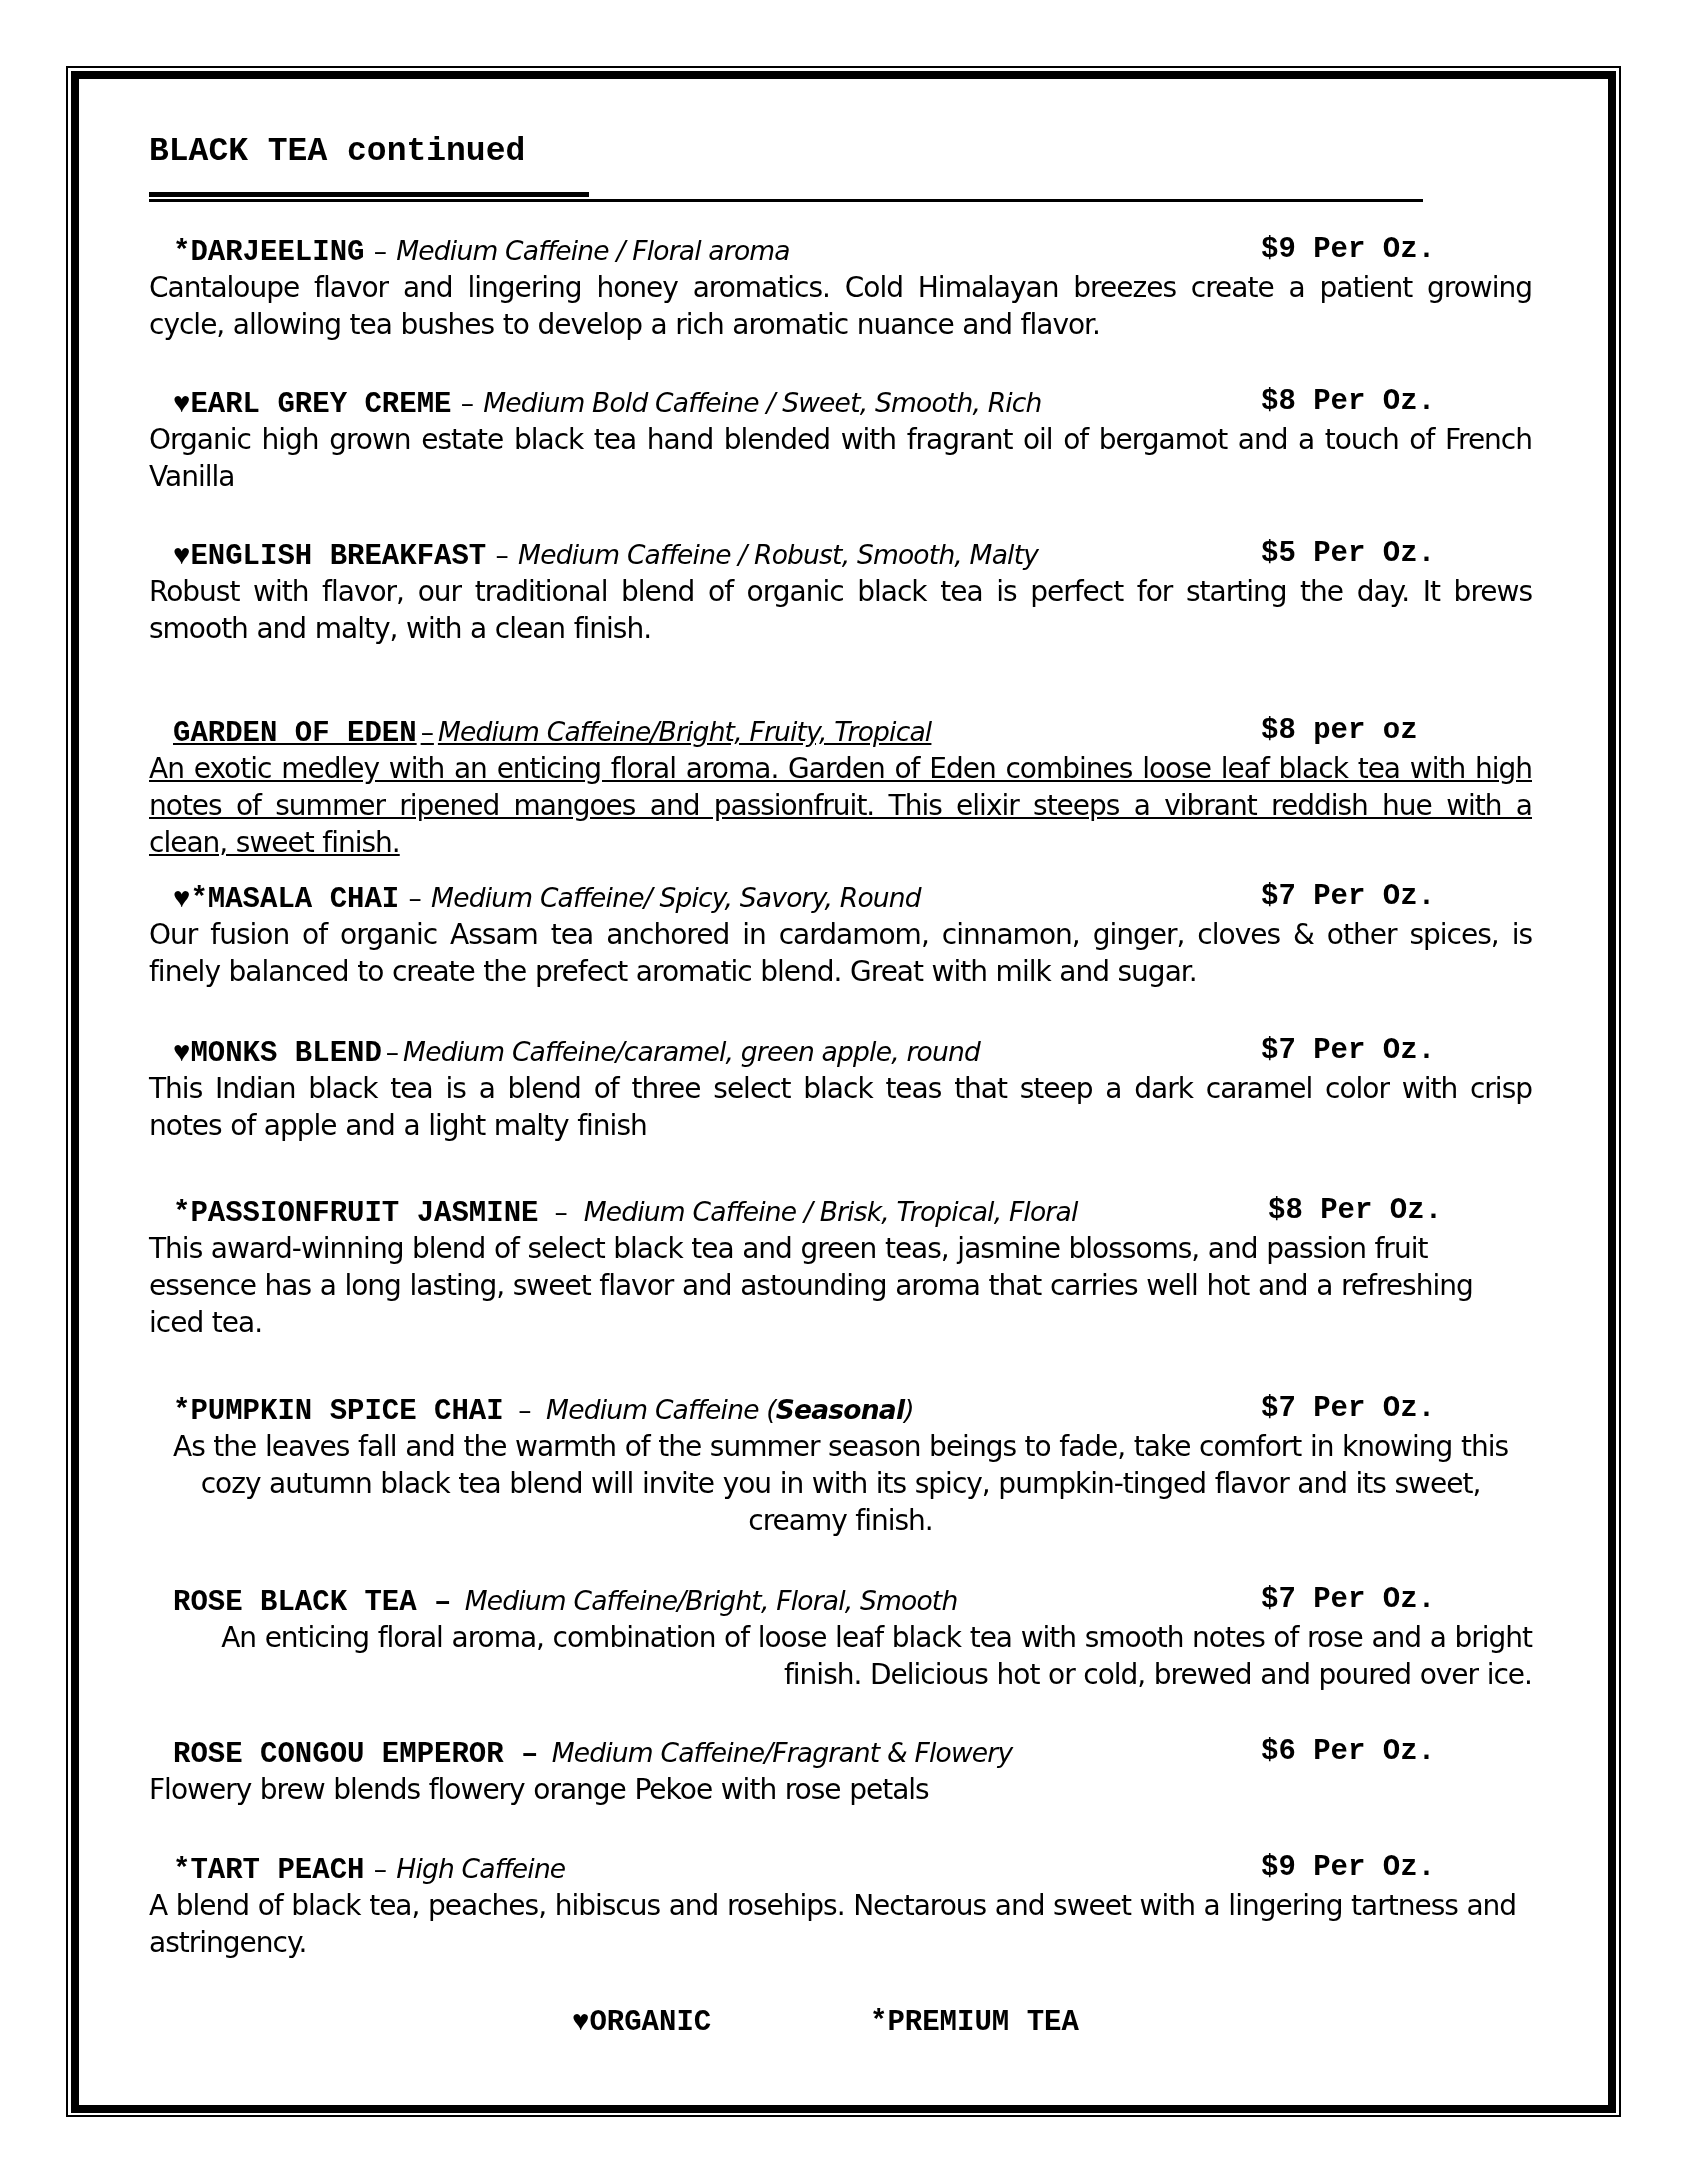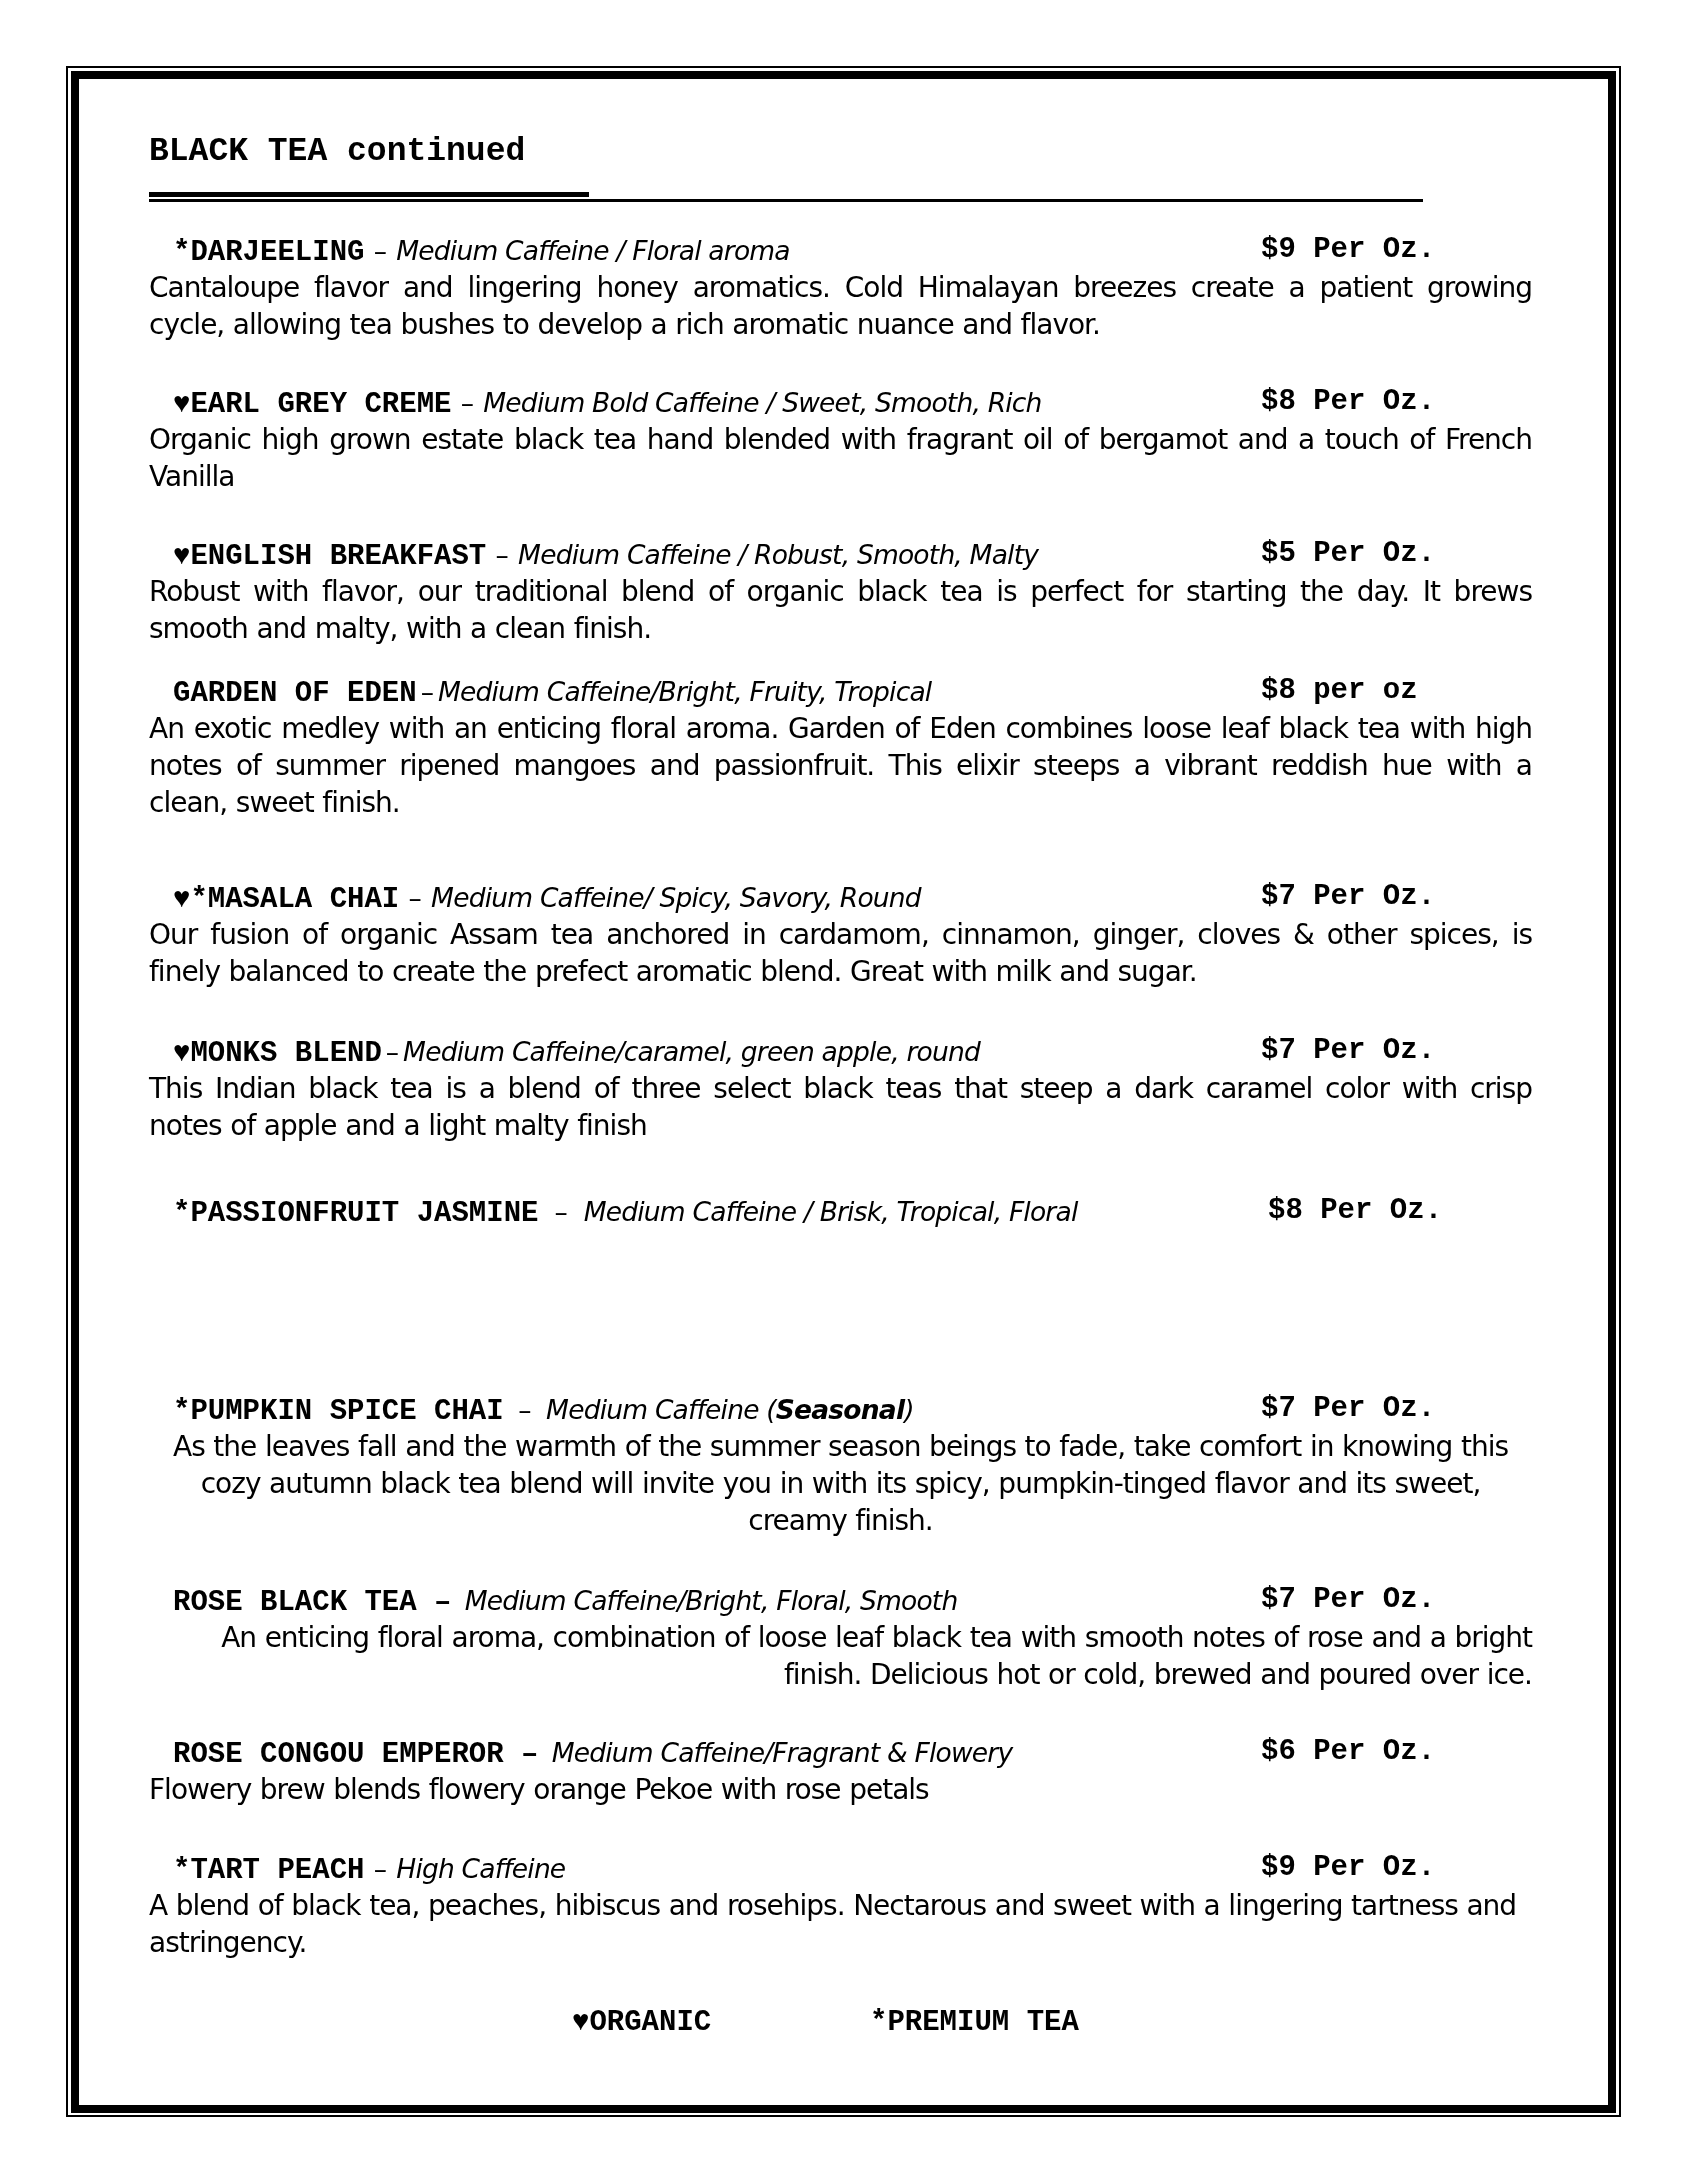--- a/index.html
+++ b/index.html
@@ -78,21 +78,21 @@
     </div>
 
     <div class="entry" style="top:304px;">
       <div class="entry-head">
         <span class="entry-name mono">♥ENGLISH BREAKFAST</span><span class="entry-dash">–</span><span class="entry-tags">Medium Caffeine / Robust, Smooth, Malty</span>
         <span class="entry-price mono">$5 Per Oz.</span>
       </div>
       <div class="entry-desc">Robust with flavor, our traditional blend of organic black tea is perfect for starting the day. It brews smooth and malty, with a clean finish.</div>
     </div>
 
-    <div class="entry" style="top:441px;">
+    <div class="entry" style="top:481px;text-decoration:underline;">
       <div class="entry-head">
         <span class="entry-name mono">GARDEN OF EDEN</span><span class="entry-dash" style="padding:0 4px;">–</span><span class="entry-tags">Medium Caffeine/Bright, Fruity, Tropical</span>
         <span class="entry-price mono">$8 per oz</span>
       </div>
       <div class="entry-desc">An exotic medley with an enticing floral aroma. Garden of Eden combines loose leaf black tea with high notes of summer ripened mangoes and passionfruit. This elixir steeps a vibrant reddish hue with a clean, sweet finish.</div>
     </div>
 
     <div class="entry" style="top:647px;">
       <div class="entry-head">
         <span class="entry-name mono">♥*MASALA CHAI</span><span class="entry-dash">–</span><span class="entry-tags">Medium Caffeine/ Spicy, Savory, Round</span>
@@ -107,20 +107,21 @@
         <span class="entry-price mono">$7 Per Oz.</span>
       </div>
       <div class="entry-desc">This Indian black tea is a blend of three select black teas that steep a dark caramel color with crisp notes of apple and a light malty finish</div>
     </div>
 
     <div class="entry" style="top:961px;">
       <div class="entry-head">
         <span class="entry-name mono">*PASSIONFRUIT JASMINE</span><span class="entry-dash" style="padding:0 16px;">–</span><span class="entry-tags">Medium Caffeine / Brisk, Tropical, Floral</span>
         <span class="entry-price mono" style="left:1095px;">$8 Per Oz.</span>
       </div>
+      <div class="entry-desc" style="text-align:left;">This award-winning blend of select black tea and green teas, jasmine blossoms, and passion fruit essence has a long lasting, sweet flavor and astounding aroma that carries well hot and a refreshing iced tea.</div>
     </div>
 
     <div class="entry" style="top:1159px;">
       <div class="entry-head">
         <span class="entry-name mono">*PUMPKIN SPICE CHAI</span><span class="entry-dash" style="padding:0 14.6px;">–</span><span class="entry-tags"><span>Medium Caffeine (</span><b>Seasonal</b><span>)</span></span>
         <span class="entry-price mono">$7 Per Oz.</span>
       </div>
       <div class="entry-desc" style="text-align:center;">As the leaves fall and the warmth of the summer season beings to fade, take comfort in knowing this cozy autumn black tea blend will invite you in with its spicy, pumpkin-tinged flavor and its sweet, creamy finish.</div>
     </div>
 

